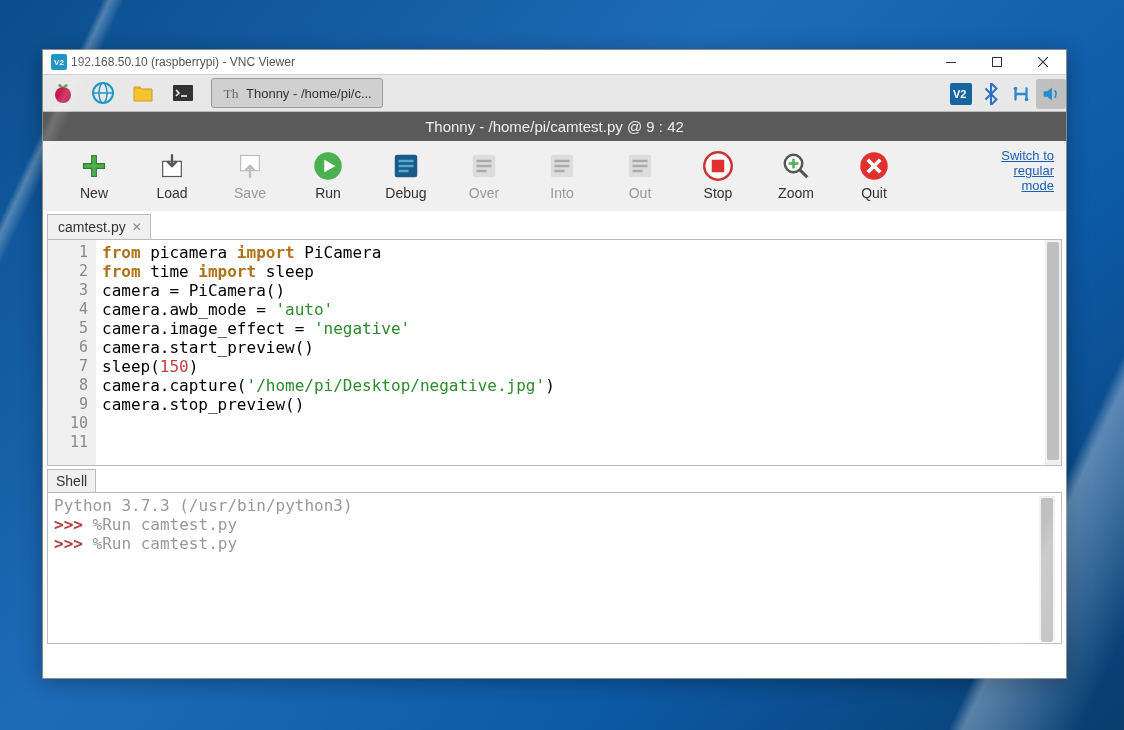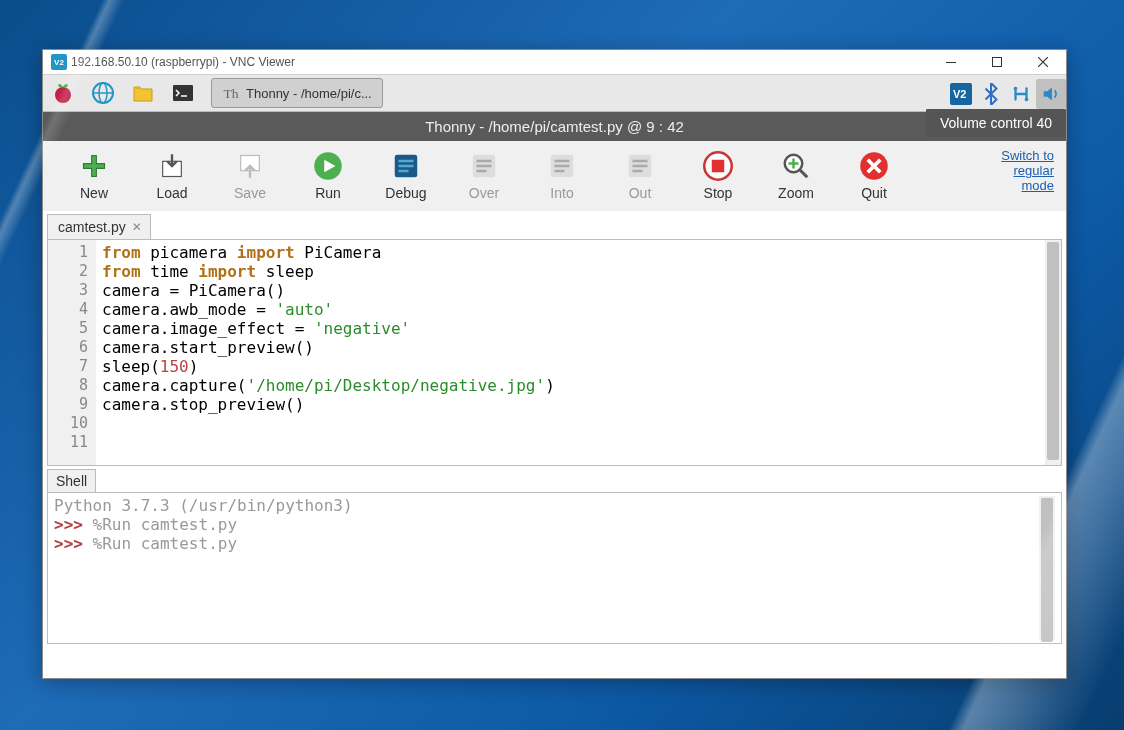--- a/index.html
+++ b/index.html
@@ -274,21 +274,20 @@
             <circle cx="18" cy="18" r="2" fill="#2a8ac9"></circle>
           </svg>
       </div>
       <div class="tray-icon" style="background:#c0c0c0; border-radius:2px;">
         <svg width="22" height="22" viewBox="0 0 24 24">
             <path d="M4 9 h4 l5 -4 v14 l-5 -4 h-4 z" fill="#2a8ac9"></path>
             <path d="M16 8 q3 4 0 8" stroke="#2a8ac9" stroke-width="1.8" fill="none"></path>
           </svg>
       </div>
     </div>
-    <div class="volume-tooltip">Volume control 40</div>
   </div>
 
   <div class="thonny-titlebar">
     <span>Thonny  -  /home/pi/camtest.py  @  9 : 42</span>
   </div>
 
   <div class="thonny-toolbar">
     <div class="tool-btn">
       <div class="tic">
           <svg width="28" height="28" viewBox="0 0 24 24">

